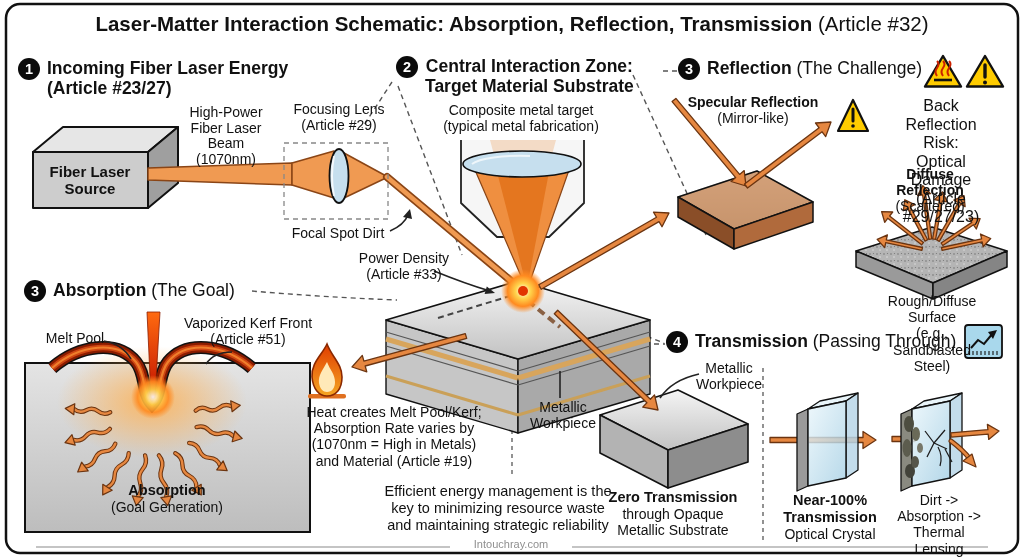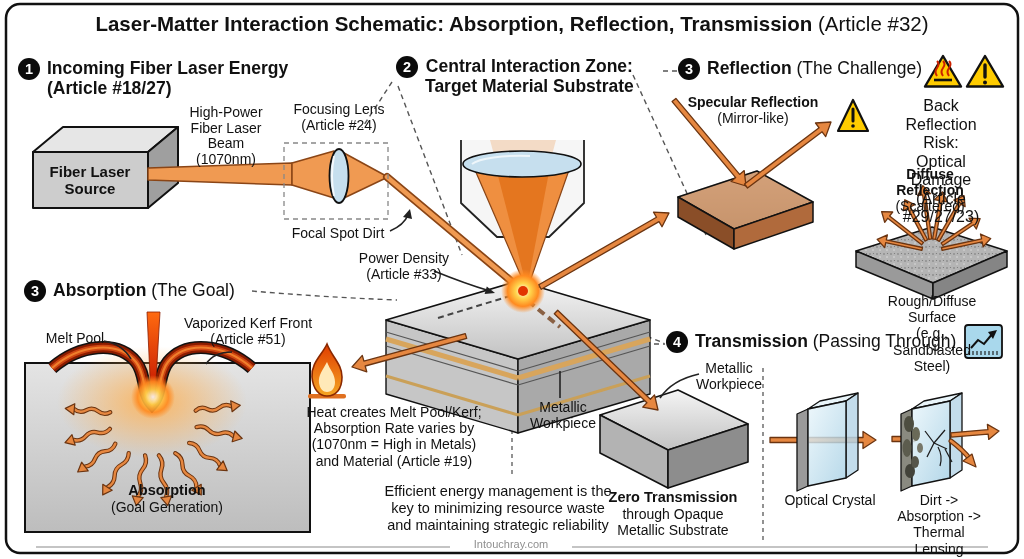--- a/index.html
+++ b/index.html
@@ -311,21 +311,21 @@
         <path d="M195.7,410.6 Q201.1,405.9 207.6,409.2 Q214.0,412.4 219.5,407.7 Q225.0,403.0 231.4,406.3" fill="none" stroke="#6b3410" stroke-width="4.4" stroke-linecap="round"></path>
         <path d="M195.7,410.6 Q201.1,405.9 207.6,409.2 Q214.0,412.4 219.5,407.7 Q225.0,403.0 231.4,406.3" fill="none" stroke="#E68740" stroke-width="2.4" stroke-linecap="round"></path>
         <polygon points="240.3,405.2 232.1,411.7 230.7,400.8" fill="#E68740" stroke="#6b3410" stroke-width="1.2" stroke-linejoin="round"></polygon>
       </g>
 </svg>
 
 <div class="title"><span class="b">Laser-Matter Interaction Schematic: Absorption, Reflection, Transmission</span><span> (Article #32)</span></div>
 
 <div class="h" style="left:18px;top:58px">
   <div class="badge">1</div>
-  <div class="ht"><span class="b">Incoming Fiber Laser Energy</span><br><span class="b">(Article #18/27)</span></div>
+  <div class="ht"><span class="b">Incoming Fiber Laser Energy</span><br><span class="b">(Article #23/27)</span></div>
 </div>
 <div class="h" style="left:396px;top:56px">
   <div class="badge">2</div>
   <div class="ht b ctr" style="font-weight:bold">Central Interaction Zone:
 Target Material Substrate</div>
 </div>
 <div class="h" style="left:678px;top:58px">
   <div class="badge">3</div>
   <div class="ht"><span class="b">Reflection</span><span> (The Challenge)</span></div>
 </div>
@@ -338,22 +338,24 @@
   <div class="ht"><span class="b">Transmission</span><span> (Passing Through)</span></div>
 </div>
 
 <div class="lbl f15 bold" style="left:90px;top:163px">Fiber Laser
 Source</div>
 <div class="lbl" style="left:226px;top:105px;line-height:1.12">High-Power
 Fiber Laser
 Beam
 (1070nm)</div>
 <div class="lbl" style="left:339px;top:101px">Focusing Lens
-(Article #24)</div>
+(Article #29)</div>
 <div class="lbl" style="left:338px;top:225px">Focal Spot Dirt</div>
+<div class="lbl" style="left:521px;top:102px">Composite metal target
+(typical metal fabrication)</div>
 <div class="lbl" style="left:404px;top:250px">Power Density
 (Article #33)</div>
 <div class="lbl" style="left:753px;top:94px"><span class="b">Specular Reflection</span><span>(Mirror-like)</span></div>
 <div class="lbl" style="left:941px;top:97px;font-size:16px">Back Reflection Risk:
 Optical Damage
 (Article #29/27/23)</div>
 <div class="lbl" style="left:932px;top:293px">Rough/Diffuse Surface
 (e.g., Sandblasted Steel)</div>
 <div class="lbl" style="left:930px;top:166px"><span class="b">Diffuse Reflection</span><span>(Scattered)</span></div>
 <div class="lbl" style="left:75px;top:330px">Melt Pool</div>
@@ -366,18 +368,19 @@
 and Material (Article #19)</div>
 <div class="lbl f145" style="left:498px;top:483px">Efficient energy management is the
 key to minimizing resource waste
 and maintaining strategic reliability</div>
 <div class="lbl" style="left:563px;top:399px">Metallic
 Workpiece</div>
 <div class="lbl" style="left:729px;top:360px">Metallic
 Workpiece</div>
 <div class="lbl" style="left:673px;top:489px"><span class="b f145">Zero Transmission</span><span>through Opaque
 Metallic Substrate</span></div>
-<div class="lbl" style="left:830px;top:492px"><span>Optical Crystal</span></div>
+<div class="lbl" style="left:830px;top:492px"><span class="b f145">Near-100%
+Transmission</span><span>Optical Crystal</span></div>
 <div class="lbl" style="left:939px;top:492px">Dirt -&gt; Absorption -&gt;
 Thermal Lensing
 &amp; Failure</div>
 <div class="footer">Intouchray.com</div>
 </div>
 
 </body></html>

